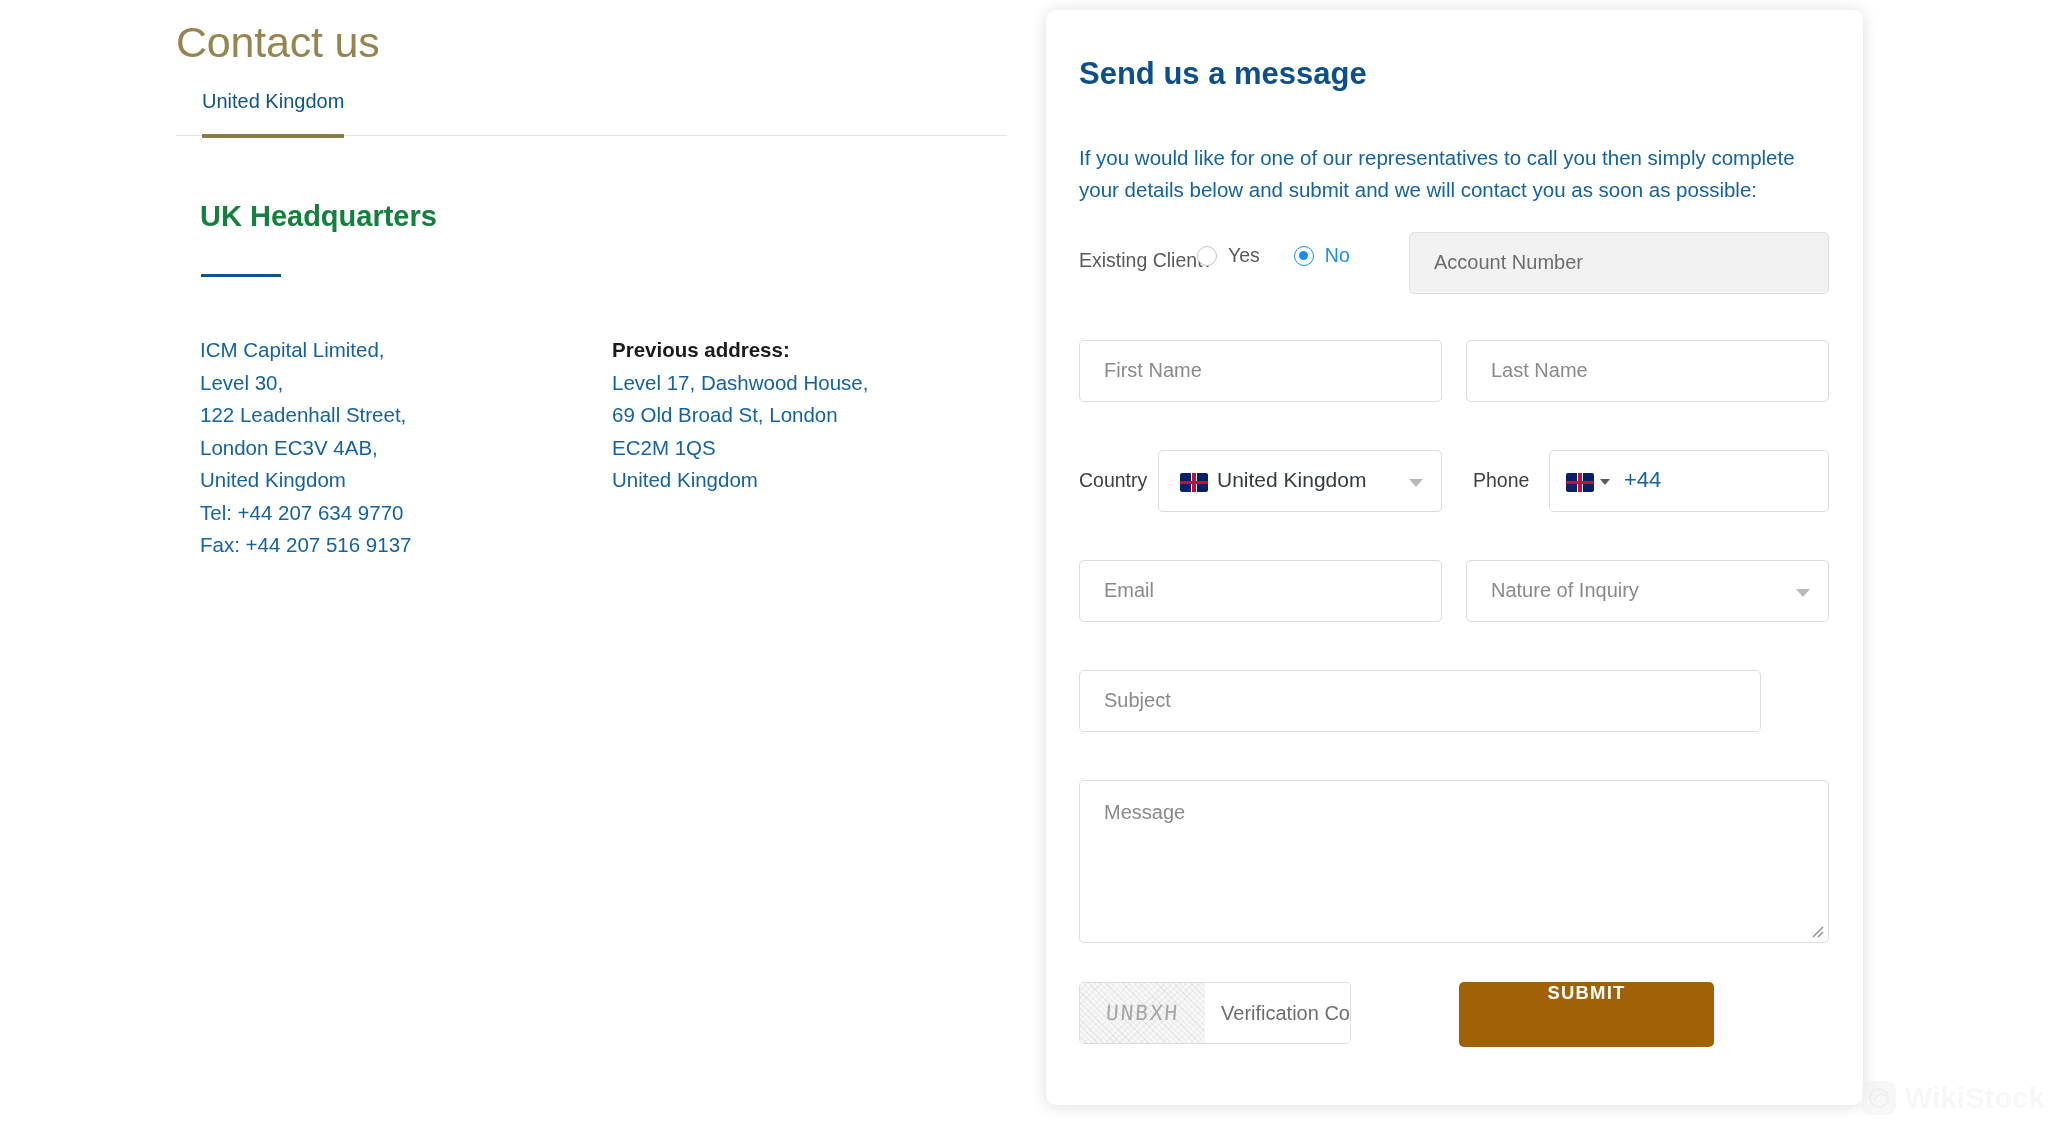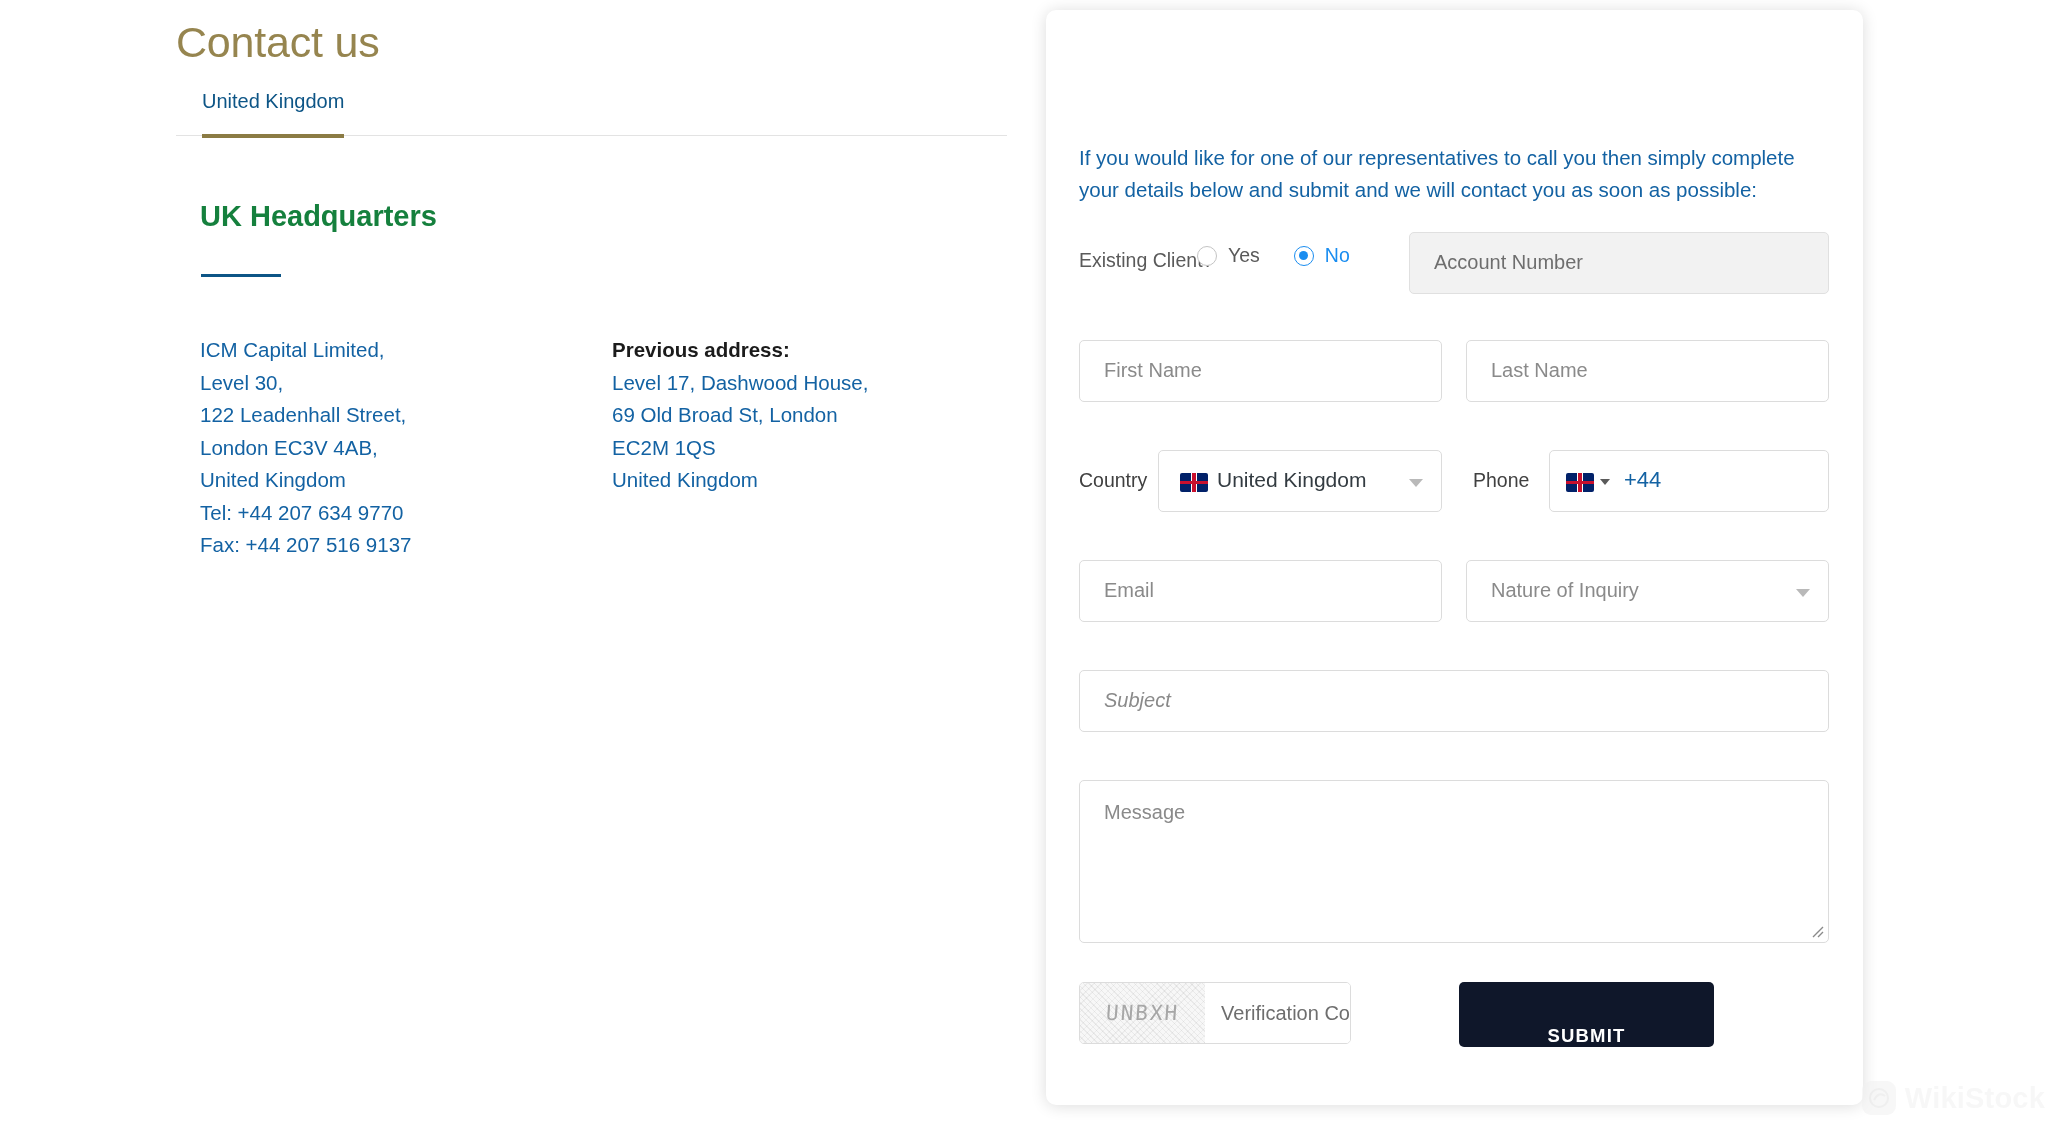--- a/index.html
+++ b/index.html
@@ -218,21 +218,21 @@
     position: absolute; left: 74px; top: 16px;
     font-size: 22px; color: #1362a3;
   }
 
   .row-email { top: 550px; height: 62px; }
   .row-email .f-email { left: 0px; top: 0; width: 363px; text-align: right; }
   .row-email .f-nature { left: 387px; top: 0; width: 363px; }
   .row-email .f-nature .caret { right: 18px; top: 28px; }
 
   .row-subject { top: 660px; height: 62px; }
-  .row-subject .f-subject { left: 0px; top: 0; width: 750px; font-style: italic; }
+  .row-subject .f-subject { left: 0px; top: 0; width: 682px; }
 
   .row-message { top: 770px; height: 163px; }
   .f-message {
     left: 0px; top: 0; width: 750px; height: 163px;
     position: absolute;
     background:#fff; border:1px solid #dcdcdc; border-radius:5px;
   }
   .f-message .ph {
     position:absolute; left: 24px; top: 20px;
     font-size: 20px; color:#8a8a8a;
@@ -273,23 +273,23 @@
     display: flex; align-items: center;
     padding-left: 16px;
     background: #fff;
   }
   .captcha-input span { font-size: 20px; color: #6e6e6e; white-space: nowrap; }
 
   .submit-btn {
     position: absolute;
     left: 380px; top: 0px;
     width: 255px; height: 65px;
-    background: #0f172a;
+    background: #a16207;
     border-radius: 5px;
-    display: flex; align-items: flex-end; justify-content: center;
+    display: flex; align-items: flex-start; justify-content: center;
     cursor: pointer;
   }
   .submit-btn span {
     color: #ffffff;
     font-size: 18.5px;
     font-weight: 700;
     letter-spacing: 1.2px;
   }
 
   
@@ -345,20 +345,21 @@
       <div class="addr-label">Previous address:</div>
       <div>Level 17, Dashwood House,</div>
       <div>69 Old Broad St, London</div>
       <div>EC2M 1QS</div>
       <div>United Kingdom</div>
     </div>
   </div>
 
   <div class="form-card">
 
+    <h2 class="form-title">Send us a message</h2>
     <p class="form-intro">If you would like for one of our representatives to call you then simply complete your details below and submit and we will contact you as soon as possible:</p>
 
     <div class="row row-client">
       <span class="client-label">Existing Client?</span>
 
       <div class="radio-group">
         <label class="radio-opt">
           <span class="radio-dot"></span>
           <span class="radio-text">Yes</span>
         </label>

